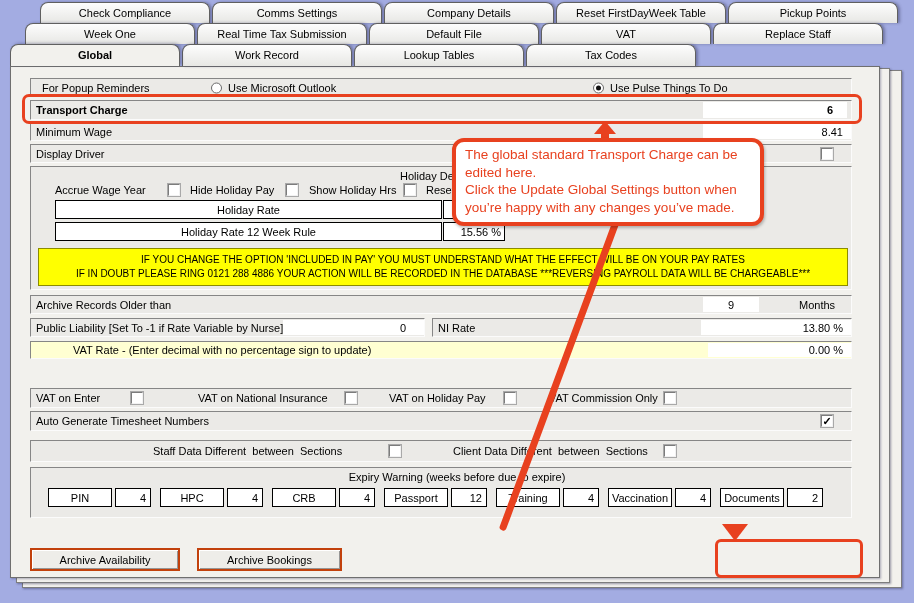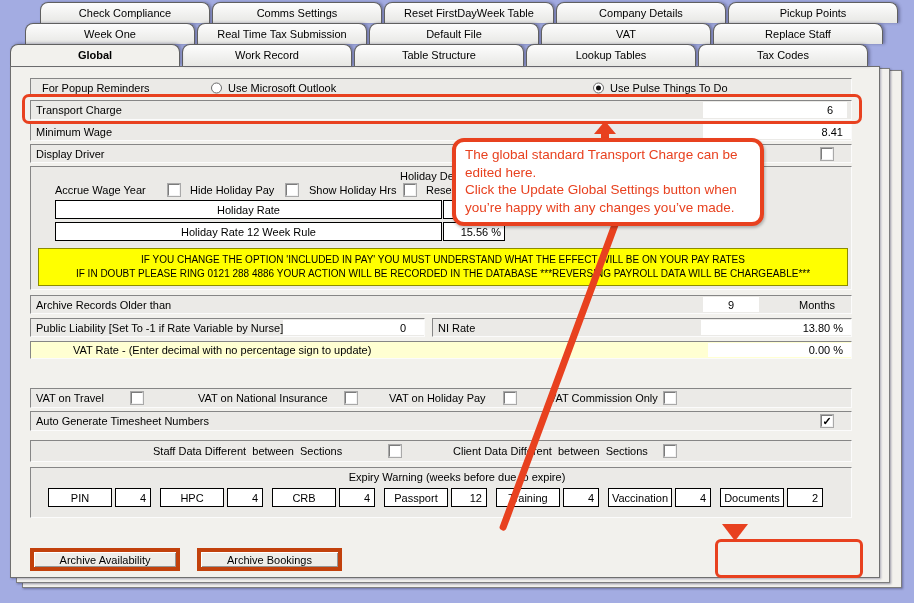--- a/index.html
+++ b/index.html
@@ -27,21 +27,21 @@
   .row { position:absolute; left:30px; width:822px; background:#ebeae7; border:1px solid; border-color:#868686 #fbfbfb #fbfbfb #868686; }
   .lbl { position:absolute; top:50%; transform:translateY(-50%); white-space:pre; }
   .inp { position:absolute; top:1px; bottom:1px; background:#fff; display:flex; align-items:center; }
   .inp.right { justify-content:flex-end; }
   .inp.center { justify-content:center; }
   .cb { position:absolute; width:12px; height:12px; top:50%; transform:translateY(-50%); background:#fff; border:1px solid; border-color:#7c7c7c #f2f2f2 #f2f2f2 #7c7c7c; outline:1px solid #a9a9a9; font-size:11px; line-height:10px; text-align:center; font-weight:bold; }
   .radio { position:absolute; width:11px; height:11px; top:50%; transform:translateY(-50%); background:#fff; border:1px solid #6a6a6a; border-radius:50%; }
   .radio.sel::after { content:""; position:absolute; left:2px; top:2px; width:5px; height:5px; background:#111; border-radius:50%; }
   .boxed { position:absolute; background:#fff; border:1px solid #000; display:flex; align-items:center; justify-content:center; }
   .boxed.right { justify-content:flex-end; }
-  .btn { position:absolute; height:23px; background:#eeede9; border:4px solid #c2410c; box-shadow:inset 1px 1px 0 #ffffff, inset -1px -1px 0 #969696; display:flex; align-items:center; justify-content:center; cursor:default; }
+  .btn { position:absolute; height:23px; background:#eeede9; border:2px solid #c2410c; box-shadow:inset 1px 1px 0 #ffffff, inset -1px -1px 0 #969696; display:flex; align-items:center; justify-content:center; cursor:default; }
   .groupbox { position:absolute; left:30px; width:822px; background:#ebeae7; border:1px solid; border-color:#868686 #fbfbfb #fbfbfb #868686; }
   .warnbox { position:absolute; background:#ffff00; border:1px solid #8c8c00; display:flex; flex-direction:column; align-items:center; justify-content:center; font-size:10px; text-align:center; line-height:1.45; }
 
   
   .hl-rect { position:absolute; border:3px solid #e8411f; border-radius:7px; z-index:40; }
   .callout { position:absolute; left:452px; top:138px; width:312px; background:#fff; border:4px solid #e8411f; border-radius:12px; padding:4px 9px 6px 9px; color:#e8411f; font-size:13.5px; line-height:1.3; white-space:pre-line; z-index:42; box-shadow:1px 2px 3px rgba(0,0,0,.25); }
   .arrow-up-tri { position:absolute; left:594px; top:121px; width:0; height:0; border-left:11px solid transparent; border-right:11px solid transparent; border-bottom:13px solid #e8411f; z-index:41; }
   .arrow-up-stem { position:absolute; left:601px; top:132px; width:8px; height:8px; background:#e8411f; z-index:41; }
   .red-line { position:absolute; left:616px; top:212px; width:7px; height:338px; background:#e8411f; transform-origin:top left; transform:rotate(20.3deg); z-index:41; border-radius:3px; }
   .arrow-down-tri { position:absolute; left:722px; top:524px; width:0; height:0; border-left:13px solid transparent; border-right:13px solid transparent; border-top:17px solid #e8411f; z-index:41; }
@@ -50,52 +50,51 @@
 <body>
 
 <div class="screen">
 
   <div class="panel-back b2"></div>
   <div class="panel-back b1"></div>
 
   <div class="tabrow r1">
     <div class="tab">Check Compliance</div>
     <div class="tab">Comms Settings</div>
+    <div class="tab">Company Details</div>
     <div class="tab">Reset FirstDayWeek Table</div>
-    <div class="tab">Company Details</div>
     <div class="tab">Pickup Points</div>
   </div>
   <div class="tabrow r2">
     <div class="tab">Week One</div>
     <div class="tab">Real Time Tax Submission</div>
     <div class="tab">Default File</div>
     <div class="tab">VAT</div>
     <div class="tab">Replace Staff</div>
   </div>
   <div class="tabrow r3">
     <div class="tab active">Global</div>
     <div class="tab">Work Record</div>
-    <div class="tab">Table Structure</div>
     <div class="tab">Lookup Tables</div>
     <div class="tab">Tax Codes</div>
   </div>
 
   <div class="main-panel"></div>
 
   <div class="content">
 
     <div class="row" style="top:78px;height:19px;">
       <span class="lbl" style="left:11px;">For Popup Reminders</span>
       <span class="radio" style="left:180px;"></span>
       <span class="lbl" style="left:197px;">Use Microsoft Outlook</span>
       <span class="radio sel" style="left:562px;"></span>
       <span class="lbl" style="left:579px;">Use Pulse Things To Do</span>
     </div>
 
-    <div class="row" style="top:100px;height:20px;">
+    <div class="row" style="top:100px;height:20px;font-weight:bold;">
       <span class="lbl" style="left:5px;">Transport Charge</span>
       <div class="inp right" style="left:672px;width:144px;padding-right:14px;">
         <span>6</span>
       </div>
     </div>
 
     <div class="row" style="top:122px;height:19px;">
       <span class="lbl" style="left:5px;">Minimum Wage</span>
       <div class="inp right" style="left:672px;width:148px;padding-right:8px;">
         <span>8.41</span>
@@ -153,21 +152,21 @@
     </div>
 
     <div class="row" style="top:341px;height:18px;background:#ffffd2;">
       <span class="lbl" style="left:18px;margin-left:24px;">VAT Rate - (Enter decimal with no percentage sign to update)</span>
       <div class="inp right" style="left:677px;width:143px;padding-right:8px;">
         <span>0.00 %</span>
       </div>
     </div>
 
     <div class="row" style="top:388px;height:20px;">
-      <span class="lbl" style="left:5px;">VAT on Travel</span>
+      <span class="lbl" style="left:5px;">VAT on Enter</span>
       <span class="cb" style="left:100px;"></span>
       <span class="lbl" style="left:167px;">VAT on National Insurance</span>
       <span class="cb" style="left:314px;"></span>
       <span class="lbl" style="left:358px;">VAT on Holiday Pay</span>
       <span class="cb" style="left:473px;"></span>
       <span class="lbl" style="left:518px;">VAT Commission Only</span>
       <span class="cb" style="left:633px;"></span>
     </div>
 
     <div class="row" style="top:411px;height:20px;">

